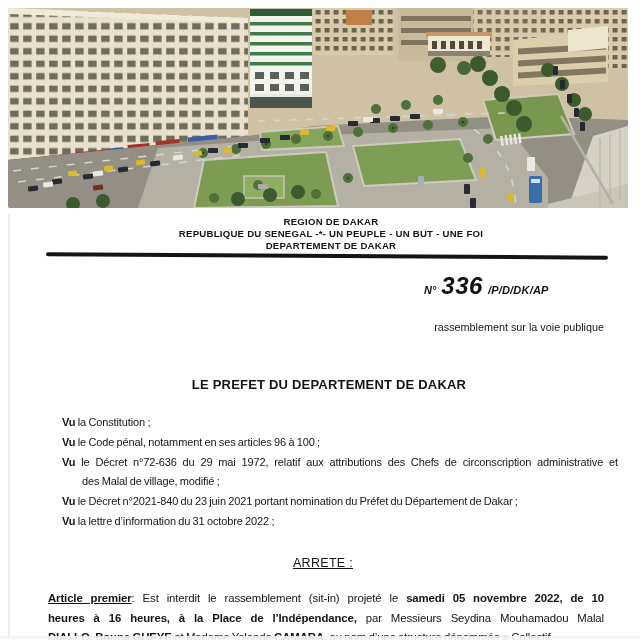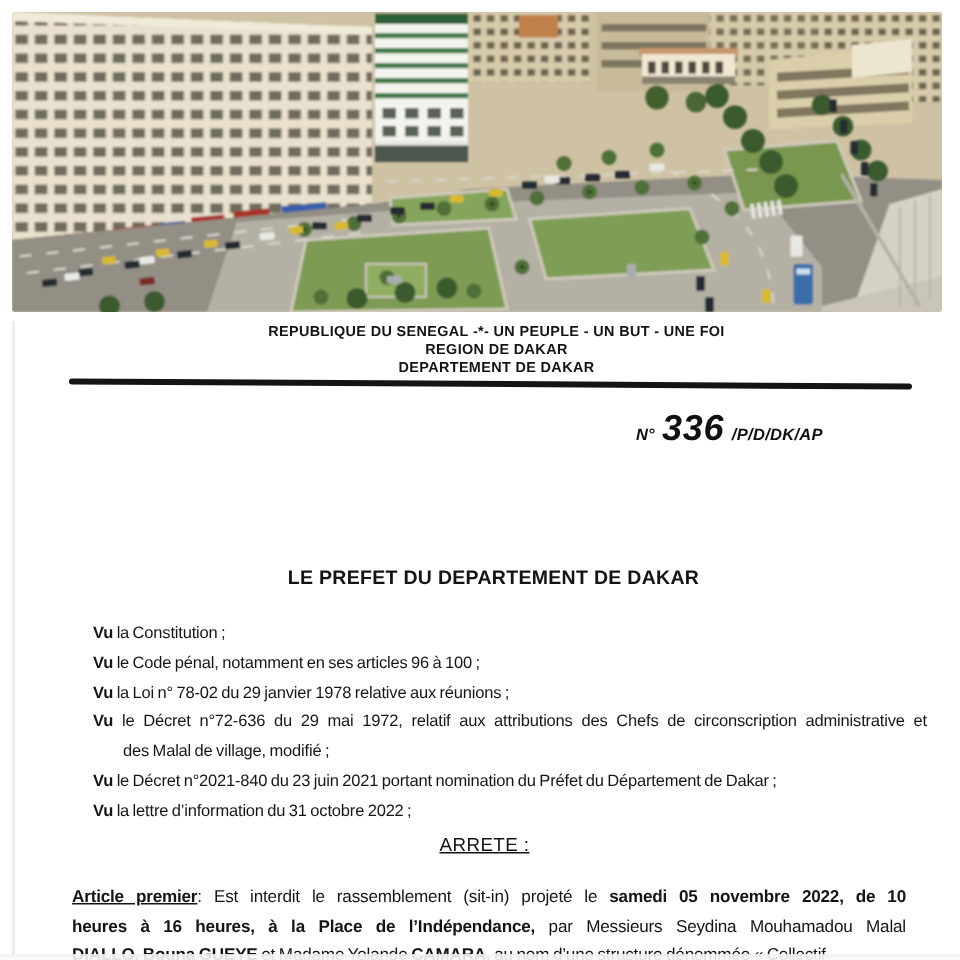--- a/index.html
+++ b/index.html
@@ -266,41 +266,41 @@
           <line x1="553" y1="108" x2="605" y2="196" stroke="#b5b1a4" stroke-width="2.5"></line>
           <line x1="592" y1="130" x2="592" y2="198" stroke="#b9b5a8" stroke-width="1.2"></line>
           <line x1="602" y1="126" x2="602" y2="196" stroke="#b9b5a8" stroke-width="1.2"></line>
           <line x1="612" y1="122" x2="612" y2="192" stroke="#b9b5a8" stroke-width="1.2"></line>
         </g>
       </g>
     </svg>
   </figure>
 
   <header class="abs doc-header">
+    <div>REGION DE DAKAR</div>
     <div>REPUBLIQUE DU SENEGAL  -*-  UN PEUPLE - UN BUT - UNE FOI</div>
-    <div>REGION DE DAKAR</div>
     <div>DEPARTEMENT DE DAKAR</div>
   </header>
   <div class="abs rule"></div>
 
   <div class="abs docnum">
     <span class="no">N°</span>
     <span class="num">336</span>
     <span class="code">/P/D/DK/AP</span>
   </div>
 
   <div class="abs analyse">
+    <div class="l2">rassemblement sur la voie publique</div>
   </div>
 
   <h1 class="abs title" style="margin:0;">LE PREFET DU DEPARTEMENT DE DAKAR</h1>
 
   <section class="abs visas">
     <div><span class="b">Vu</span><span> la Constitution ;</span></div>
     <div><span class="b">Vu</span><span> le Code pénal, notamment en ses articles 96 à 100 ;</span></div>
-    <div><span class="b">Vu</span><span> la Loi n° 78-02 du 29 janvier 1978 relative aux réunions ;</span></div>
     <div class="jl"><span class="b">Vu</span><span> le Décret n°72-636 du 29 mai 1972, relatif aux attributions des Chefs de circonscription administrative et</span></div>
     <div class="cont">des Malal de village, modifié ;</div>
     <div><span class="b">Vu</span><span> le Décret n°2021-840 du 23 juin 2021 portant nomination du Préfet du Département de Dakar ;</span></div>
     <div><span class="b">Vu</span><span> la lettre d’information du 31 octobre 2022 ;</span></div>
   </section>
 
   <div class="abs arrete"><span class="u">ARRETE :</span></div>
 
   <section class="abs article">
     <div class="jl"><span class="b u">Article premier</span><span>: Est interdit le rassemblement (sit-in) projeté le </span><span class="b">samedi 05 novembre 2022, de 10</span></div>

